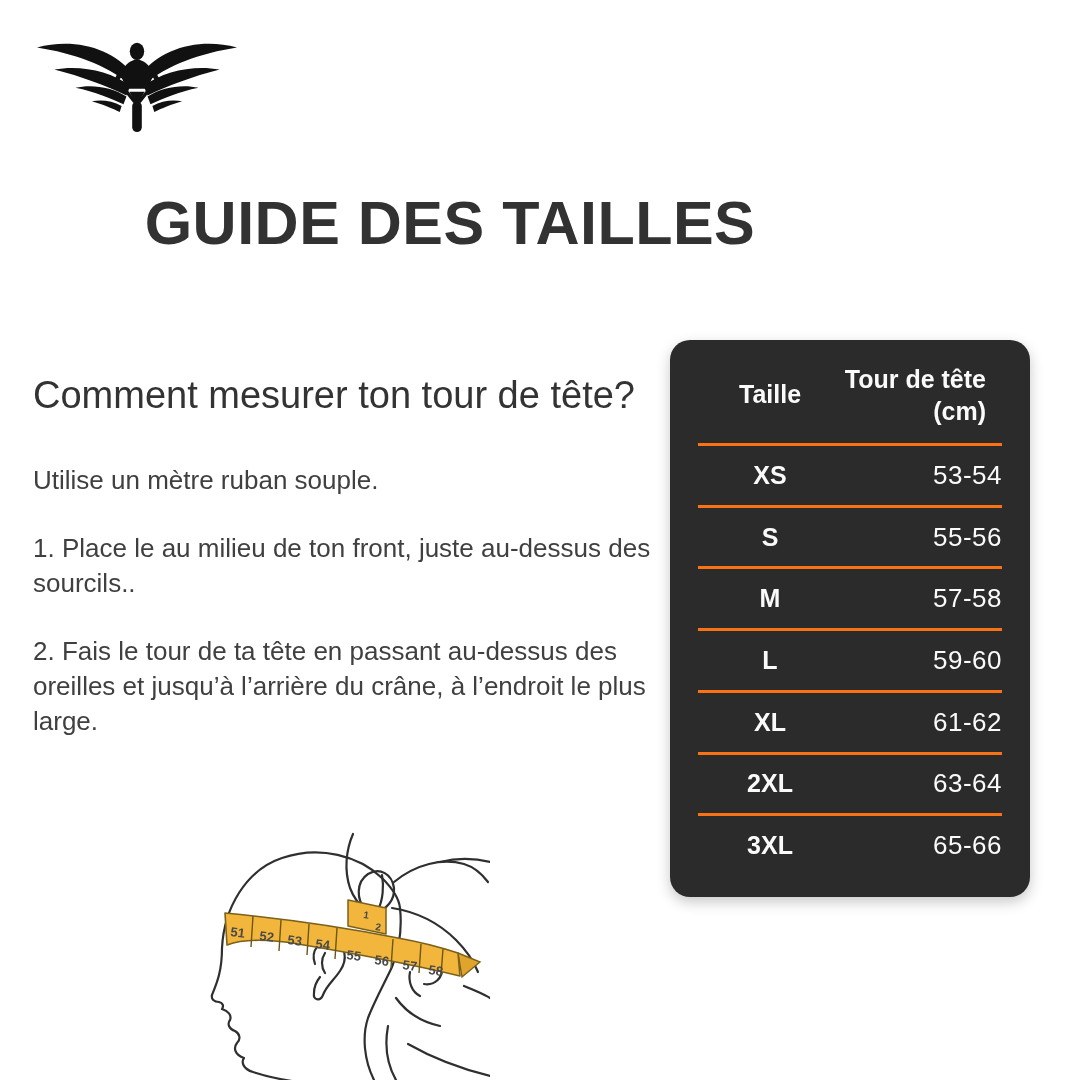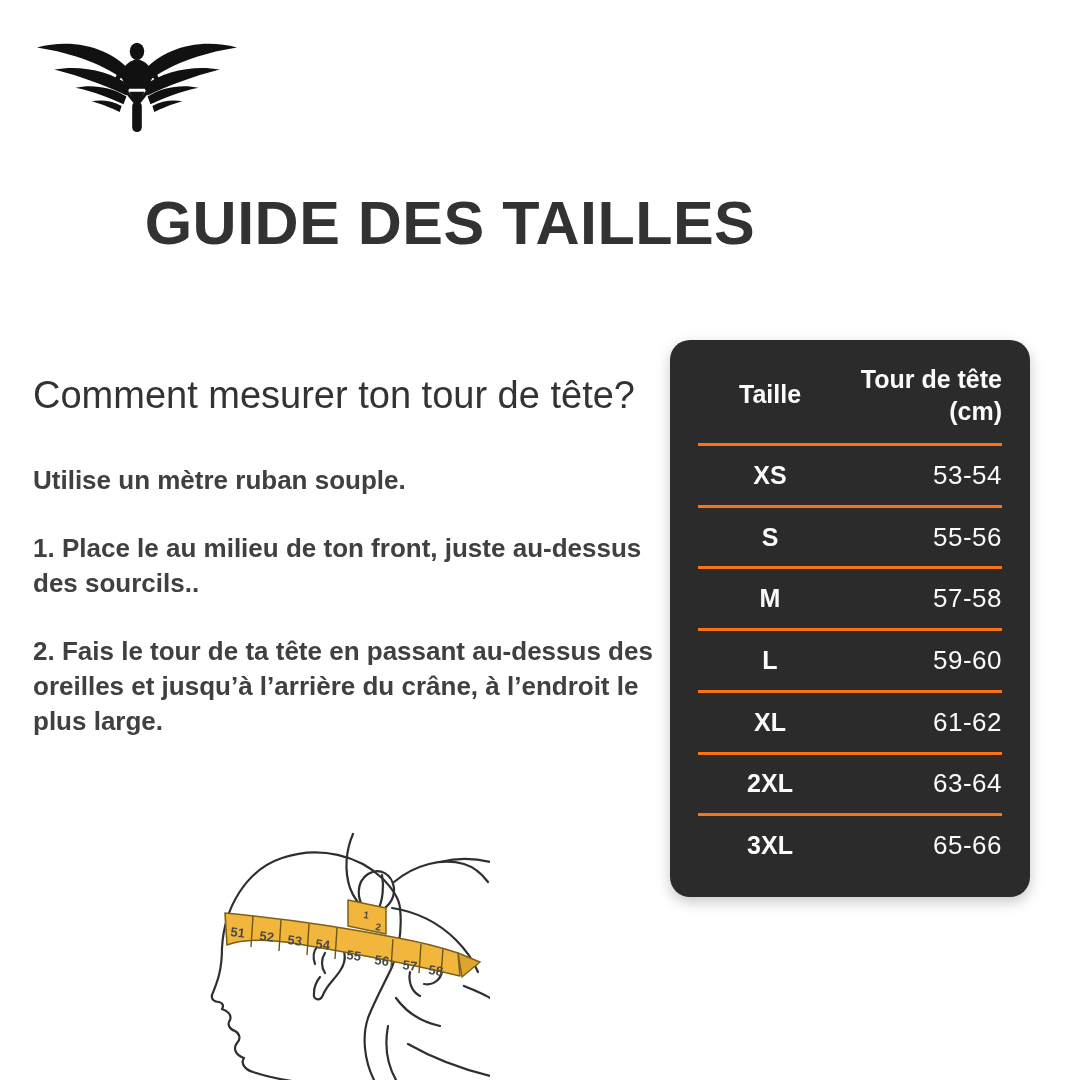--- a/index.html
+++ b/index.html
@@ -41,38 +41,38 @@
   .instructions h2{
     margin:8px 0 46px 0;
     font-size:38px;
     font-weight:400;
     color:#333333;
   }
   .instructions p{
     margin:0 0 33px 0;
     font-size:26px;
     line-height:35px;
-    font-weight:700;
+    font-weight:400;
     color:#404040;
   }
 
   
   .size-card{
     left:670px;top:340px;width:360px;height:557px;
     background:#2b2b2b;
     border-radius:20px;
     box-shadow:0 5px 14px rgba(0,0,0,0.22);
     color:#fafafa;
     box-sizing:border-box;
   }
   .tbl-head{
     height:97px;
     display:flex;
     align-items:center;
-    padding:6px 28px 0 28px;
+    padding:6px 44px 0 28px;
   }
   .cell-size{width:144px;text-align:center;}
   .cell-cm{flex:1;text-align:right;}
   .tbl-head .cell-size{font-size:25px;font-weight:700;}
   .tbl-head .cell-cm{font-size:25px;font-weight:700;line-height:32px;}
   .tbl-rows{
     margin:0 28px;
     height:432px;
     display:flex;
     flex-direction:column;

